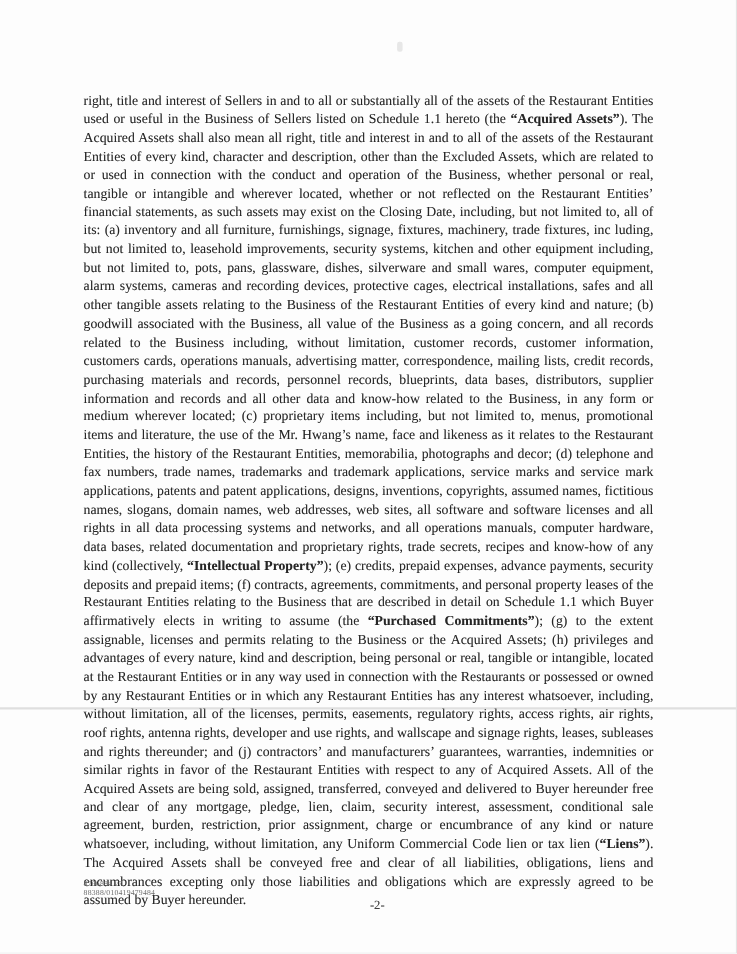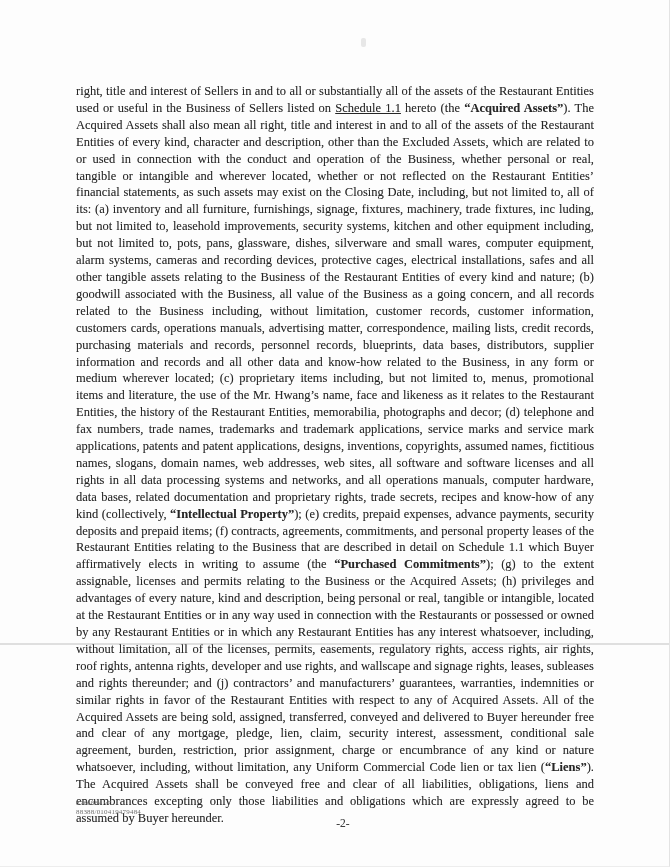--- a/index.html
+++ b/index.html
@@ -23,21 +23,21 @@
     left: 76px;
     top: 83px;
     width: 518px;
     font-size: 12.5px;
     line-height: 16.9px;
     text-align: justify;
     color: #262626;
     text-shadow: 0 0 0.5px rgba(90,90,90,0.35);
   }
   .body-text .b { font-weight: bold; font-family: Liberation Serif, serif; }
-  .body-text .u { text-decoration: underline; }
+  .body-text .u { }
   .artifact-line {
     position: absolute;
     left: 0;
     top: 643px;
     width: 670px;
     height: 2px;
     background: rgba(165,165,165,0.35);
   }
   .smudge {
     position: absolute;

